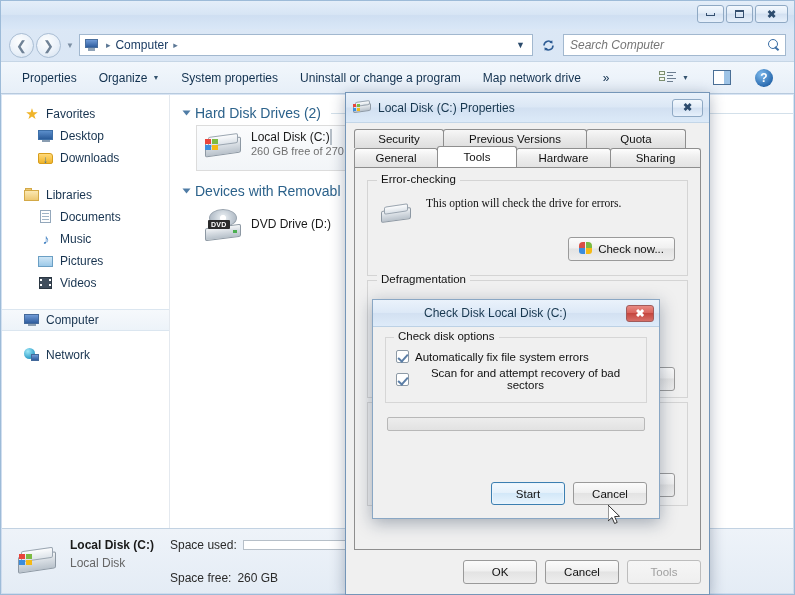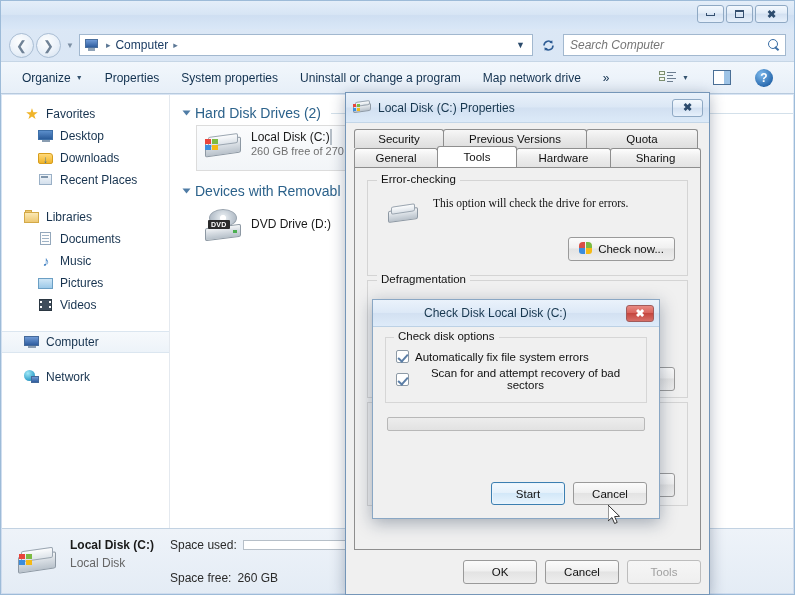--- a/index.html
+++ b/index.html
@@ -396,21 +396,21 @@
   }
   .tab-page {
     position: absolute; left: 8px; right: 8px; top: 44px; bottom: 44px;
     background: #f0f0f0;
     border: 1px solid #8e8e8e;
     border-top: 1px solid #8e8e8e;
     padding: 12px 12px 0 12px;
   }
   .groupbox {
     border: 1px solid #d4d4d4; background: transparent;
-    margin-bottom: 4px; padding: 12px 12px 14px 19px;
+    margin-bottom: 4px; padding: 12px 12px 14px 12px;
     position: relative;
   }
   .groupbox > .gb-title {
     position: absolute; top: -8px; left: 9px;
     background: #f0f0f0; padding: 0 4px;
     font-size: 11.5px; color: #111;
   }
   .gb-row { display: flex; align-items: flex-start; gap: 12px; }
   .gb-ico { width: 34px; height: 26px; position: relative; flex: 0 0 34px; margin-top: 8px; }
   .gb-text { font-size: 11.5px; color: #111; line-height: 1.45; padding-top: 2px; font-family: Liberation Serif, serif; }
@@ -551,25 +551,25 @@
       </div>
 
       <div class="searchbox">
         <input type="text" placeholder="Search Computer" style="">
         <span class="search-ico"></span>
       </div>
     </div>
 
     <div class="cmdbar">
       <div class="cmd-item">
+        <span>Properties</span>
+      </div>
+      <div class="cmd-item">
         <span>Organize</span>
         <span class="cmd-caret">▼</span>
-      </div>
-      <div class="cmd-item">
-        <span>Properties</span>
       </div>
       <div class="cmd-item">
         <span>System properties</span>
       </div>
       <div class="cmd-item">
         <span>Uninstall or change a program</span>
       </div>
       <div class="cmd-item">
         <span>Map network drive</span>
       </div>
@@ -613,27 +613,20 @@
                 <span class="base"></span>
               </span>
             <span>Desktop</span>
           </div>
           <div class="side-row child">
             <span class="si si-dl">
                 <span class="f"></span>
                 <span class="a">↓</span>
               </span>
             <span>Downloads</span>
-          </div>
-          <div class="side-row child">
-            <span class="si si-recent">
-                <span class="b"></span>
-                <span class="c"></span>
-              </span>
-            <span>Recent Places</span>
           </div>
         </div>
 
         <div class="side-spacer"></div>
 
         <div class="side-group">
           <div class="side-row">
             <span class="si si-lib">
                 <span class="t"></span>
                 <span class="f"></span>
@@ -792,21 +785,21 @@
     <div class="props-body">
 
       <div class="tabrows">
         <div class="tabrow row1">
           <div class="tab" style="width:90px">
             <span>Security</span>
           </div>
           <div class="tab" style="width:144px">
             <span>Previous Versions</span>
           </div>
-          <div class="tab" style="width:112px">
+          <div class="tab" style="width:100px">
             <span>Quota</span>
           </div>
         </div>
         <div class="tabrow row2">
           <div class="tab" style="width:84px">
             <span>General</span>
           </div>
           <div class="tab active" style="width:80px">
             <span>Tools</span>
           </div>

